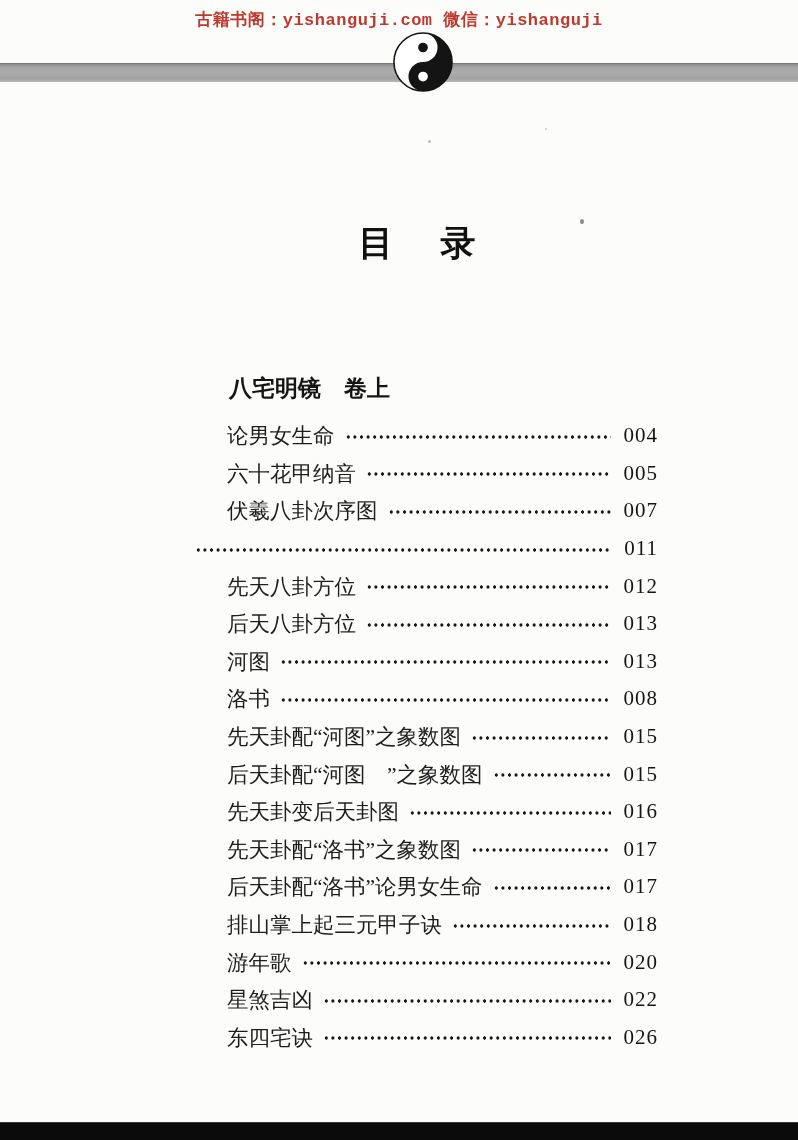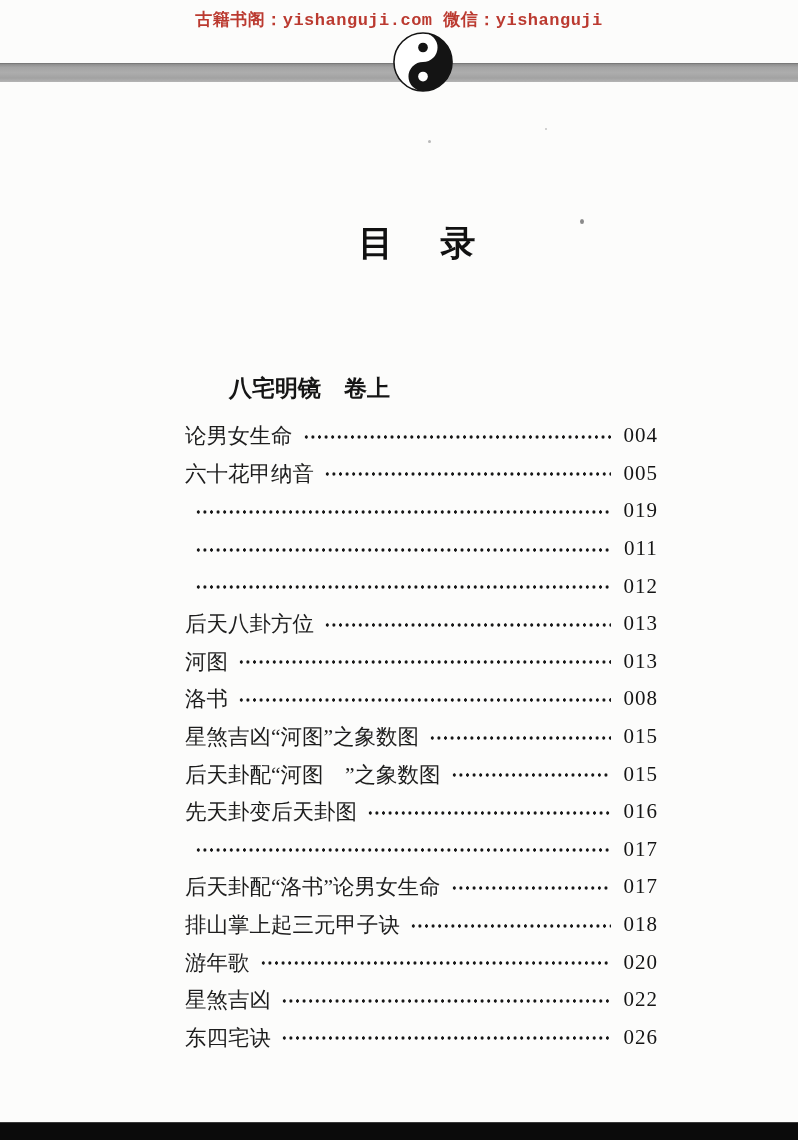--- a/index.html
+++ b/index.html
@@ -57,34 +57,34 @@
   .toc-list {
     position:absolute; left:185px; top:417px;
     width:473px;
   }
   .toc-row {
     display:flex; align-items:center;
     height:37.6px;
     font-size:21.5px;
     color:#1d1d1d;
   }
-  .toc-label { white-space:pre; flex:0 0 auto; }
+  .toc-label { white-space:pre; flex:0 0 auto;margin-left:42px; }
   .toc-leader {
     flex:1 1 auto;
     height:10px;
     margin:2px 13px 0 10px;
     background-image:radial-gradient(circle,#161616 1.45px,rgba(0,0,0,0) 1.85px);
     background-size:6.6px 10px;
     background-repeat:repeat-x;
     background-position:left center;
   }
   .toc-page {
     flex:0 0 auto;
     min-width:34px;
-    text-align:left;
+    text-align:right;
     font-size:21px;
     letter-spacing:1px;
     color:#141414;
   }
   
   .bottom-bar {
     position:absolute; left:0; bottom:0;
     width:798px; height:17px;
     background:#0b0b0b;
     box-shadow:0 -1px 0 #3a3a3a;
@@ -121,30 +121,32 @@
     <span class="toc-page">004</span>
   </div>
 
   <div class="toc-row">
     <span class="toc-label">六十花甲纳音</span>
     <span class="toc-leader"></span>
     <span class="toc-page">005</span>
   </div>
 
   <div class="toc-row">
-    <span class="toc-leader"></span>
-    <span class="toc-page">019</span>
+    <span class="toc-label">伏羲八卦次序图</span>
+    <span class="toc-leader"></span>
+    <span class="toc-page">007</span>
   </div>
 
   <div class="toc-row">
     <span class="toc-leader"></span>
     <span class="toc-page">011</span>
   </div>
 
   <div class="toc-row">
+    <span class="toc-label">先天八卦方位</span>
     <span class="toc-leader"></span>
     <span class="toc-page">012</span>
   </div>
 
   <div class="toc-row">
     <span class="toc-label">后天八卦方位</span>
     <span class="toc-leader"></span>
     <span class="toc-page">013</span>
   </div>
 
@@ -154,38 +156,39 @@
     <span class="toc-page">013</span>
   </div>
 
   <div class="toc-row">
     <span class="toc-label">洛书</span>
     <span class="toc-leader"></span>
     <span class="toc-page">008</span>
   </div>
 
   <div class="toc-row">
-    <span class="toc-label">星煞吉凶“河图”之象数图</span>
+    <span class="toc-label">先天卦配“河图”之象数图</span>
     <span class="toc-leader"></span>
     <span class="toc-page">015</span>
   </div>
 
   <div class="toc-row">
     <span class="toc-label">后天卦配“河图　”之象数图</span>
     <span class="toc-leader"></span>
     <span class="toc-page">015</span>
   </div>
 
   <div class="toc-row">
     <span class="toc-label">先天卦变后天卦图</span>
     <span class="toc-leader"></span>
     <span class="toc-page">016</span>
   </div>
 
   <div class="toc-row">
+    <span class="toc-label">先天卦配“洛书”之象数图</span>
     <span class="toc-leader"></span>
     <span class="toc-page">017</span>
   </div>
 
   <div class="toc-row">
     <span class="toc-label">后天卦配“洛书”论男女生命</span>
     <span class="toc-leader"></span>
     <span class="toc-page">017</span>
   </div>
 

